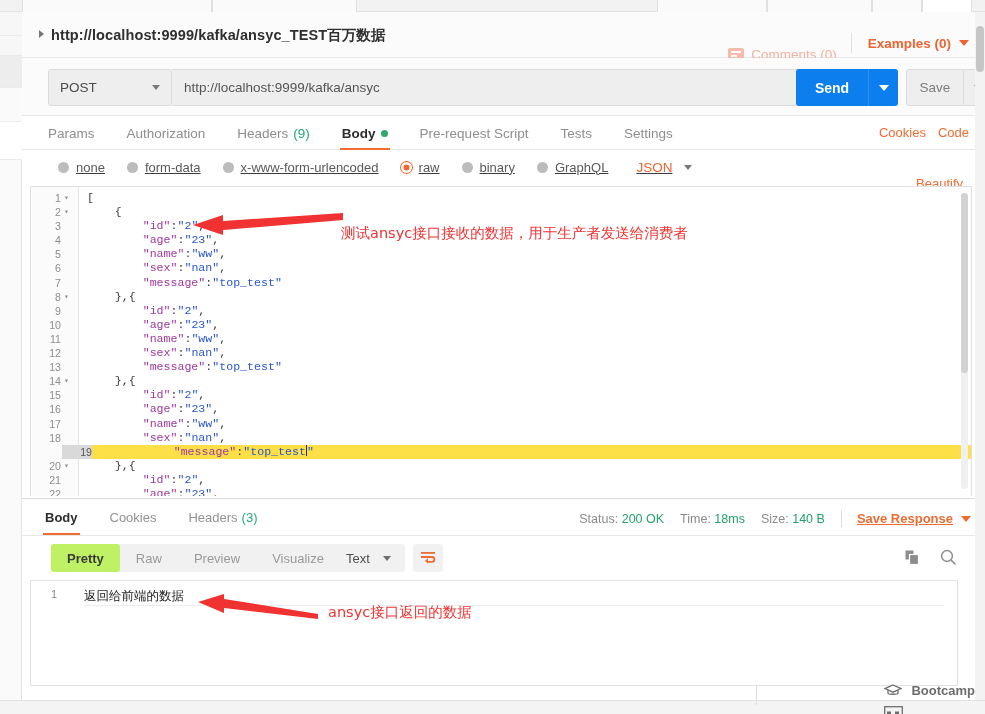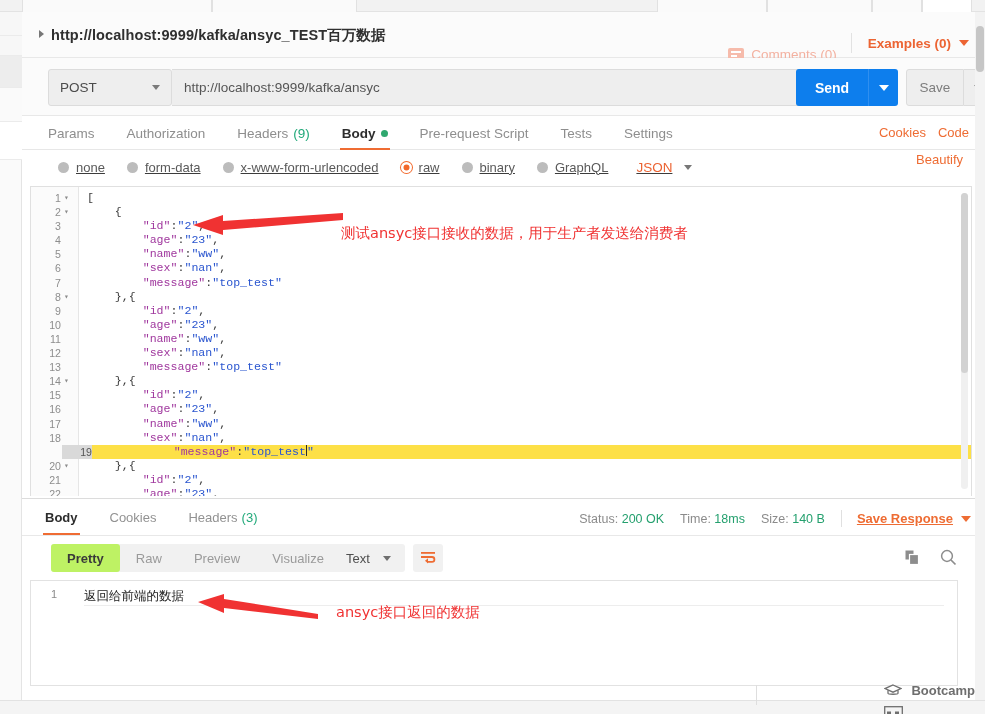--- a/index.html
+++ b/index.html
@@ -116,21 +116,21 @@
              align-items: center; height: 34px; gap: 0; text-decoration: underline; }
   .bt { display: flex; align-items: center; gap: 7px; font-size: 13px;
         color: #595959; margin-right: 22px; }
   .radio { width: 11px; height: 11px; border-radius: 50%; background: #bcbcbc; }
   .radio.sel { background: #f2682a; box-shadow: inset 0 0 0 2.5px #fff,
                0 0 0 1px #f2682a; }
   .json-sel { display: flex; align-items: center; gap: 12px; margin-left: 6px; }
   .json-label { color: #ec6433; font-size: 13.5px; }
   .json-sel .tri-down { border-top-color: #777; border-left-width: 4px;
                         border-right-width: 4px; border-top-width: 5px; }
-  .beautify { position: absolute; right: 22px; top: 2px; font-size: 13px;
+  .beautify { position: absolute; right: 22px; top: 26px; font-size: 13px;
               color: #ee6c33; }
 
   
   .editor { position: absolute; left: 30px; top: 186px; width: 942px; height: 310px;
             background: #fff; border: 1px solid #e0e0e0; border-bottom: none;
             overflow: hidden; }
   .gutter { position: absolute; left: 0; top: 0; width: 48px; height: 310px;
             background: #fbfbfb; border-right: 1px solid #e6e6e6; }
   .code-lines { position: absolute; left: 0; top: 4px; right: 0;
                 font-family: "Liberation Mono", monospace; font-size: 11.6px;
@@ -458,21 +458,21 @@
     <div class="rb-line">
       <span class="rb-num">1</span>
       <span class="rb-text">返回给前端的数据</span>
     </div>
     <div class="rb-under"></div>
   </div>
 
   <svg class="anno-svg" style="left:198px; top:592px;" width="120" height="30" viewBox="0 0 120 30">
     <polygon points="0,10 26,2 26,7 120,22 120,27 26,16 26,21" fill="#f03232"></polygon>
   </svg>
-  <div class="anno" style="left:336px; top:603px;">ansyc接口返回的数据</div>
+  <div class="anno" style="left:328px; top:603px;">ansyc接口返回的数据</div>
 
   <div class="vscroll-outer">
     <div class="vscroll-thumb"></div>
   </div>
 
   <div class="bottom-bar">
     <div class="bb-sep"></div>
     <div class="bb-items">
       <div class="bb-item">
         <svg width="18" height="13" viewBox="0 0 18 13">

